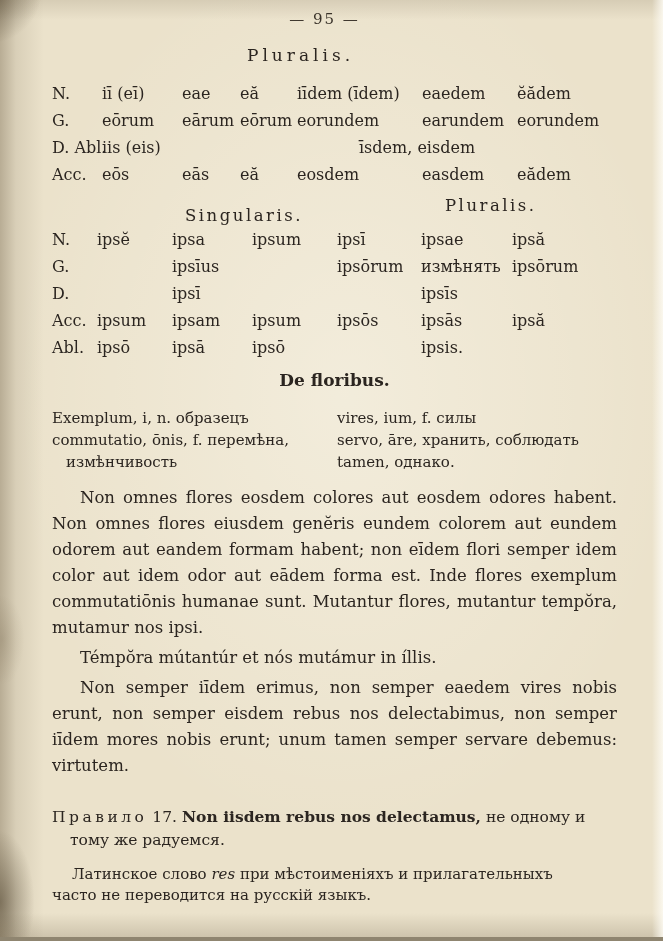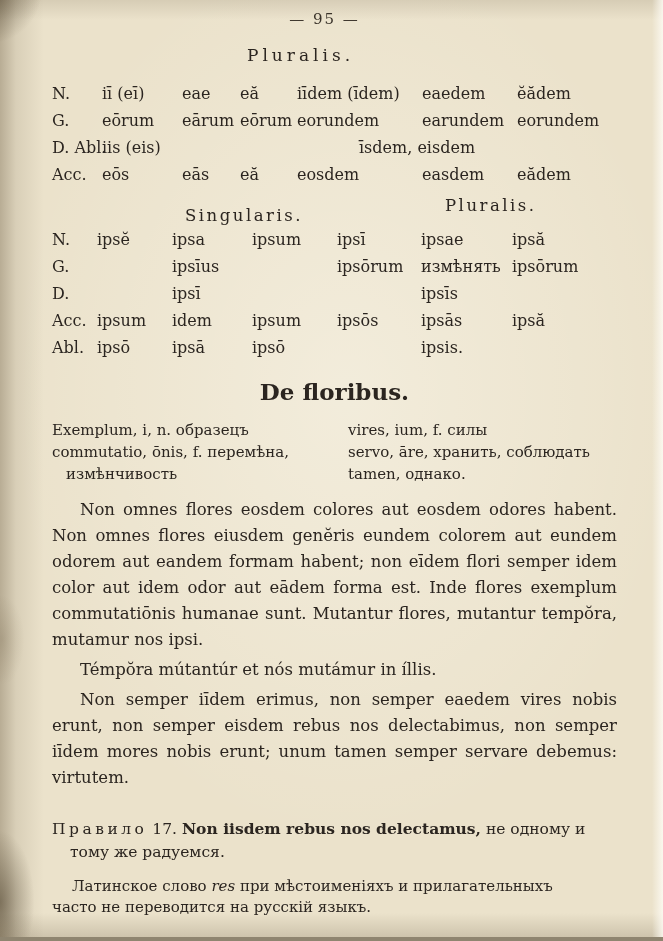--- a/index.html
+++ b/index.html
@@ -48,27 +48,27 @@
   .trow { display: grid; height: 27px; align-items: center; }
   .t1 .trow { grid-template-columns: 50px 80px 58px 57px 125px 95px 1fr; }
   .t2 .trow { grid-template-columns: 45px 75px 80px 85px 84px 91px 1fr; }
   .cell { display: block; }
   .cell.midspan { grid-column: 5 / 7; padding-left: 62px; }
   .dualheads { position: relative; height: 24px; margin-top: 8px; }
   .h-sp2 { font-size: 16.5px; letter-spacing: 2.5px; }
   .dualheads .s1 { position: absolute; left: 133px; top: 10px; }
   .dualheads .s2 { position: absolute; left: 393px; top: 0; }
   .section-heading {
-    margin-top: 20px;
+    margin-top: 8px;
     text-align: center;
     font-weight: bold;
-    font-size: 23px;
+    font-size: 17px;
     line-height: 22px;
   }
-  .vocab { display: flex; margin-top: 16px; font-size: 15px; line-height: 22px; gap: 11px; }
+  .vocab { display: flex; margin-top: 16px; font-size: 15px; line-height: 22px; }
   .vcol.col-left { width: 285px; flex: 0 0 285px; }
   .vcol.col-right { flex: 1; }
   .vcol.col-left .vline:nth-child(3) { padding-left: 14px; }
   p.body {
     margin: 12px 0 0 0;
     font-size: 16.5px;
     line-height: 26px;
     text-align: justify;
     text-indent: 28px;
   }
@@ -169,21 +169,21 @@
       <span class="cell"></span>
       <span class="cell">ipsī</span>
       <span class="cell"></span>
       <span class="cell"></span>
       <span class="cell">ipsīs</span>
       <span class="cell"></span>
     </div>
     <div class="trow">
       <span class="cell case">Acc.</span>
       <span class="cell">ipsum</span>
-      <span class="cell">idem</span>
+      <span class="cell">ipsam</span>
       <span class="cell">ipsum</span>
       <span class="cell">ipsōs</span>
       <span class="cell">ipsās</span>
       <span class="cell">ipsă</span>
     </div>
     <div class="trow">
       <span class="cell case">Abl.</span>
       <span class="cell">ipsō</span>
       <span class="cell">ipsā</span>
       <span class="cell">ipsō</span>

